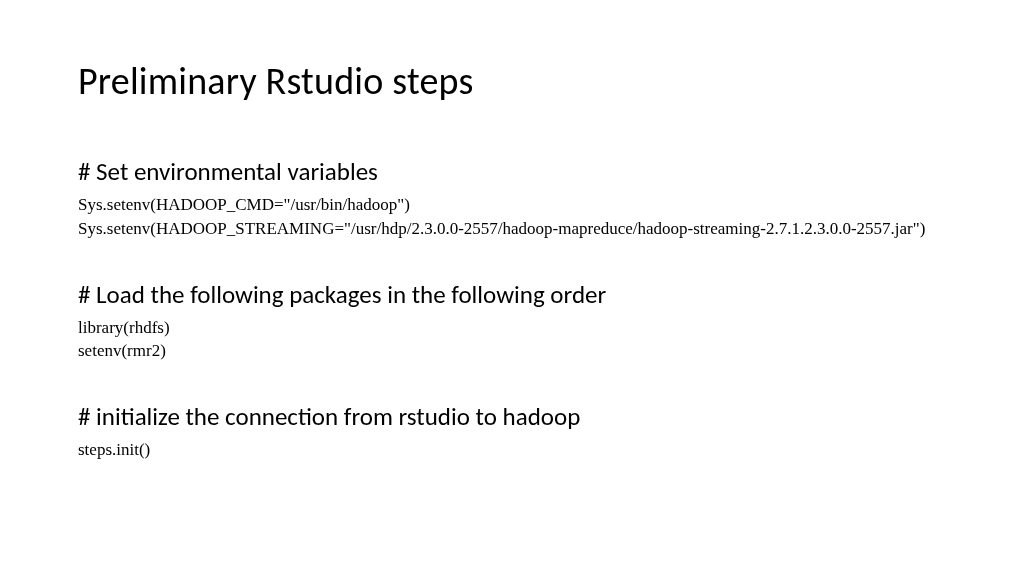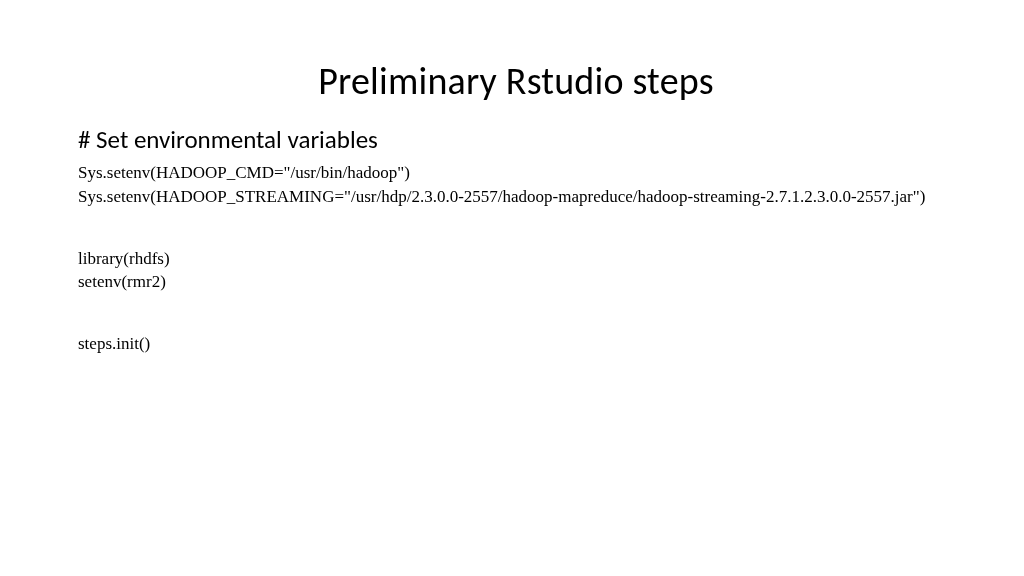--- a/index.html
+++ b/index.html
@@ -16,22 +16,21 @@
     height: 576px;
     box-sizing: border-box;
     padding: 58px 70px 40px 78px;
     position: relative;
   }
   .title {
     font-family: "Calibri Light", Calibri, "Segoe UI", Arial, sans-serif;
     font-size: 38px;
     font-weight: 400;
     letter-spacing: 0.2px;
-    margin-bottom: 20px;
-    text-align: center;
+    margin-bottom: 52px;
   }
   .section-heading {
     font-family: Calibri, "Segoe UI", Arial, sans-serif;
     font-size: 25px;
     font-weight: 400;
     margin-bottom: 6px;
   }
   .code-line {
     font-family: "Times New Roman", Times, serif;
     font-size: 17px;
@@ -51,20 +50,22 @@
 <div class="slide">
   <div class="title">Preliminary Rstudio steps</div>
 
   <div class="group">
     <div class="section-heading"># Set environmental variables</div>
     <div class="code-line">Sys.setenv(HADOOP_CMD="/usr/bin/hadoop")</div>
     <div class="code-line">Sys.setenv(HADOOP_STREAMING="/usr/hdp/2.3.0.0-2557/hadoop-mapreduce/hadoop-streaming-2.7.1.2.3.0.0-2557.jar")</div>
   </div>
 
   <div class="group">
+    <div class="section-heading"># Load the following packages in the following order</div>
     <div class="code-line">library(rhdfs)</div>
     <div class="code-line">setenv(rmr2)</div>
   </div>
 
   <div class="group">
+    <div class="section-heading"># initialize the connection from rstudio to hadoop</div>
     <div class="code-line">steps.init()</div>
   </div>
 </div>
 
 </body></html>

